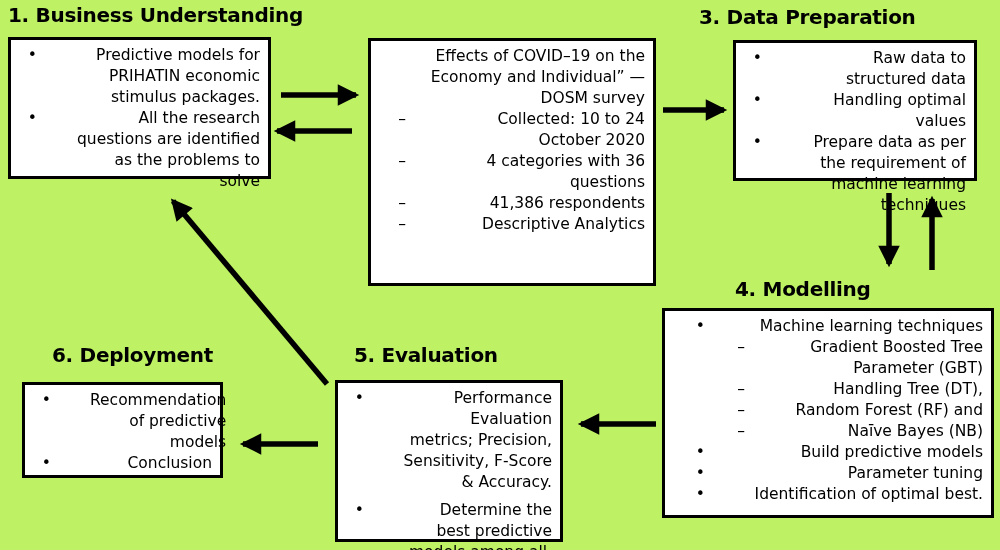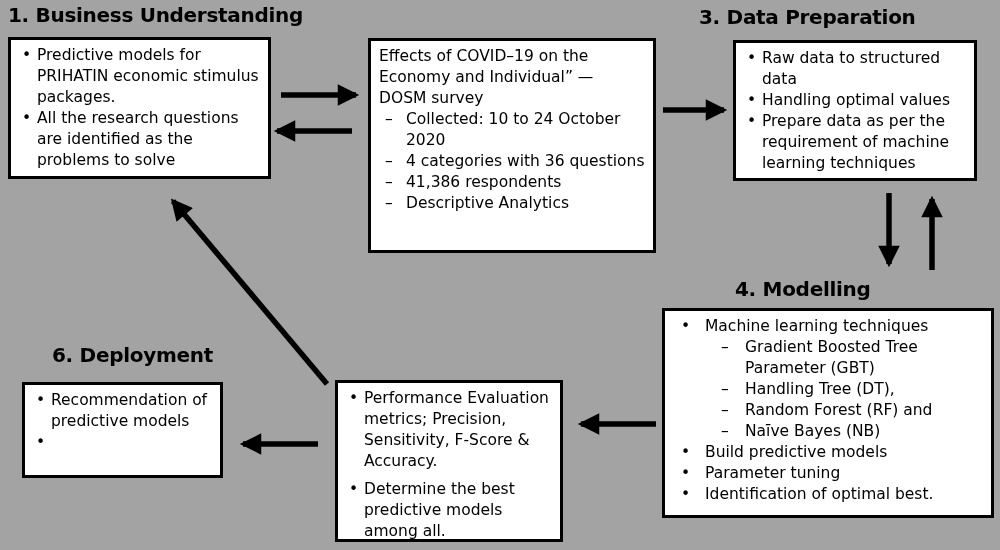--- a/index.html
+++ b/index.html
@@ -1,50 +1,51 @@
 <!DOCTYPE html>
 <html><head>
 <meta charset="utf-8">
 <style>
   html,body { margin:0; padding:0; background:#ffffff; }
   .canvas {
-    position:relative; width:1000px; height:550px; background:#a3a3a3;
+    position:relative; width:1000px; height:550px; background:#bef264;
     font-family:"DejaVu Sans","Liberation Sans",sans-serif; color:#000;
     overflow:hidden;
+    text-align:right;
   }
   .arrow-layer { position:absolute; left:0; top:0; pointer-events:none; }
   .arrow-line { stroke:#000; stroke-width:5.5; }
   .stage-title {
     position:absolute; margin:0; font-size:20px; font-weight:700;
     letter-spacing:-0.3px; white-space:nowrap;
   }
   .stage-box {
     position:absolute; border:3px solid #000; background:#fff;
     box-sizing:border-box; padding:5px 8px; font-size:15.5px; line-height:21px;
   }
   .bd-item { display:flex; align-items:flex-start; }
   .bd-item .marker { flex:0 0 18px; box-sizing:border-box; padding-left:3px; }
-  .bd-item .txt { flex:1 1 auto; }
+  .bd-item .txt { flex:1 1 auto;margin-left:39px; }
   
   .stage-2 .level-1 .marker { flex-basis:27px; padding-left:6px; }
   
   .stage-4 .level-1 .marker { flex-basis:32px; padding-left:8px; }
   .stage-4 .level-2 { padding-left:48px; }
   .stage-4 .level-2 .marker { flex-basis:24px; padding-left:0; }
   
   .bd-item.gap { margin-top:7px; }
   
   #title-1 { left:8px;   top:3px; }
   #title-2 { left:381px; top:3px; }
   #title-3 { left:699px; top:5px; }
   #title-4 { left:735px; top:277px; }
   #title-5 { left:354px; top:343px; }
   #title-6 { left:52px;  top:343px; }
   #box-1 { left:8px;   top:37px;  width:263px; height:142px; }
-  #box-2 { left:368px; top:38px;  width:288px; height:215px; }
+  #box-2 { left:368px; top:38px;  width:288px; height:248px; }
   #box-3 { left:733px; top:40px;  width:244px; height:141px; }
   #box-4 { left:662px; top:308px; width:332px; height:210px; }
   #box-5 { left:335px; top:380px; width:228px; height:162px; }
   #box-6 { left:22px;  top:382px; width:201px; height:96px; }
 </style>
 </head>
 <body>
 
 <div class="canvas">
 
@@ -143,35 +144,37 @@
       <div class="bd-item level-1">
         <span class="marker">•</span>
         <span class="txt">Parameter tuning</span>
       </div>
       <div class="bd-item level-1">
         <span class="marker">•</span>
         <span class="txt">Identification of optimal best.</span>
       </div>
     </div>
 
+  <h2 class="stage-title" id="title-5">5. Evaluation</h2>
   <div class="stage-box stage-5" id="box-5">
       <div class="bd-item level-1">
         <span class="marker">•</span>
         <span class="txt">Performance Evaluation metrics; Precision, Sensitivity, F-Score &amp; Accuracy.</span>
       </div>
       <div class="bd-item level-1 gap">
         <span class="marker">•</span>
         <span class="txt">Determine the best predictive models among all.</span>
       </div>
     </div>
 
   <h2 class="stage-title" id="title-6">6. Deployment</h2>
   <div class="stage-box stage-6" id="box-6">
       <div class="bd-item level-1">
         <span class="marker">•</span>
         <span class="txt">Recommendation of predictive models</span>
       </div>
       <div class="bd-item level-1">
         <span class="marker">•</span>
+        <span class="txt">Conclusion</span>
       </div>
     </div>
 
 </div>
 
 </body></html>

